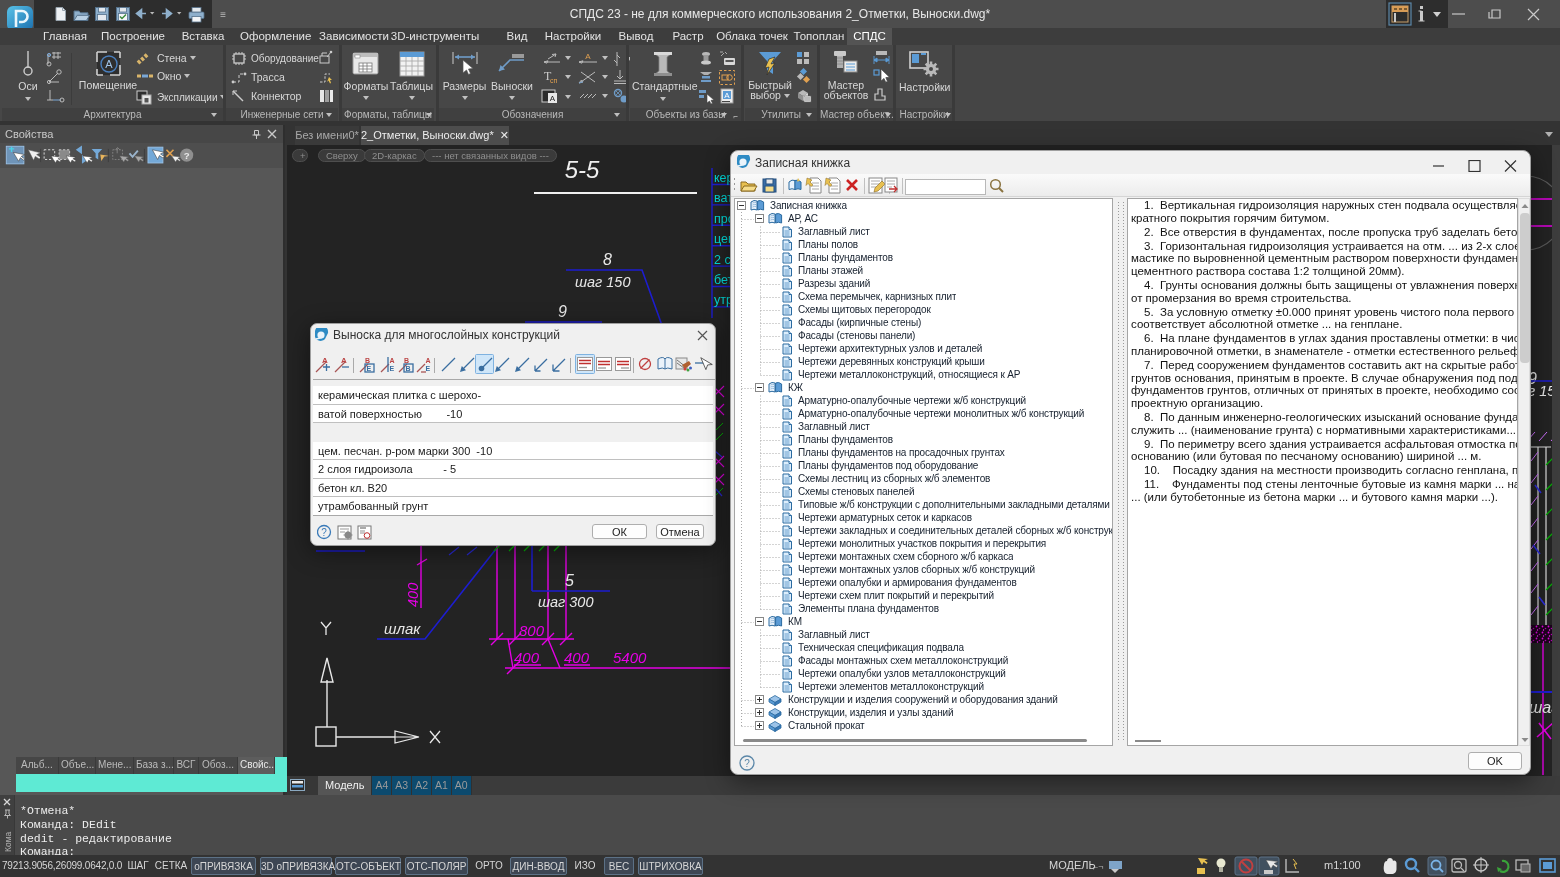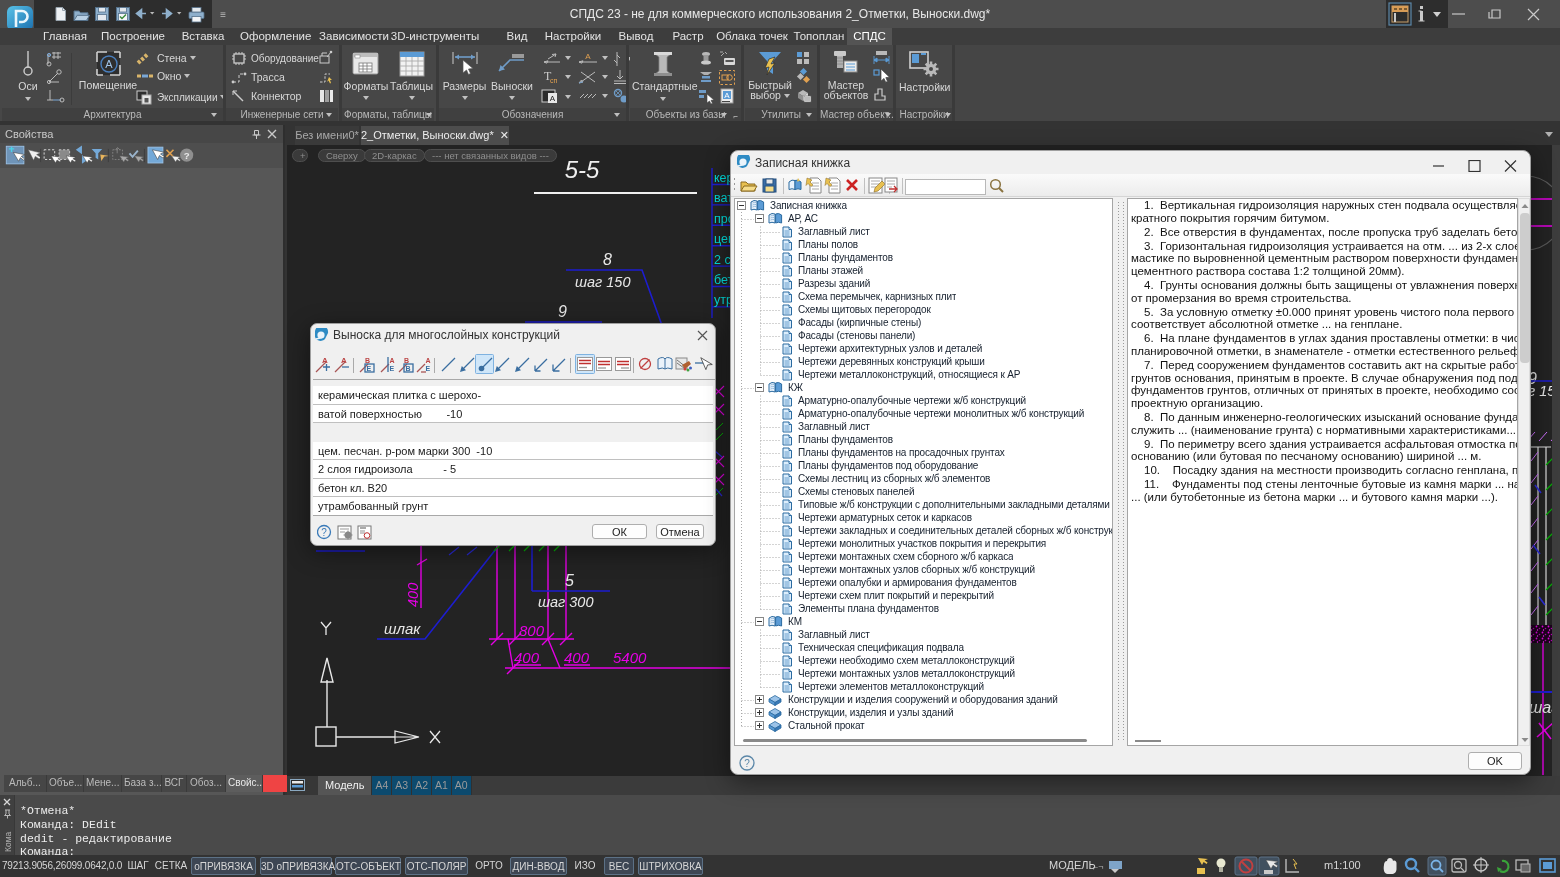--- a/index.html
+++ b/index.html
@@ -20,21 +20,21 @@
 .rgap{position:absolute;top:0;width:3px;height:76px;background:#3a3a3a}
 .glabel{position:absolute;left:0;right:0;bottom:0;height:13px;background:#404040;color:#b9b9b9;font-size:10px;text-align:center;line-height:13px;white-space:nowrap;overflow:hidden}
 .bigbtn{position:absolute;text-align:center;color:#d8d8d8;font-size:10.5px}
 .blab{font-size:10.5px;color:#d8d8d8;white-space:nowrap}
 .rowbtn{position:absolute;display:flex;align-items:center;color:#d8d8d8;font-size:10.5px;white-space:nowrap}
 .dn{display:inline-block;width:0;height:0;border-left:3px solid transparent;border-right:3px solid transparent;border-top:4px solid #c0c0c0;vertical-align:middle}
 
 #leftpanel{position:absolute;left:0;top:125px;width:285px;height:670px;background:#575757;border-right:2px solid #2e2e2e}
 #lp-head{position:absolute;left:0;top:0;width:100%;height:18px;background:#474747;color:#c9c9c9;font-size:11px;line-height:18px;padding-left:5px}
 #lp-tools{position:absolute;left:0;top:18px;width:100%;height:25px;background:#4e4e4e}
-#lp-tabs{position:absolute;left:4px;bottom:3px;width:100%;height:17px;background:#ef4444;display:flex}
+#lp-tabs{position:absolute;left:16px;bottom:3px;width:100%;height:35px;background:#5eead4;display:flex}
 .lptab{height:17px;line-height:16px;font-size:10px;color:#bbb;padding:0 2px;border-right:1px solid #3a3a3a;background:#464646;white-space:nowrap;overflow:hidden;box-sizing:border-box;text-align:center}
 .lptab.act{background:#5d5d5d;color:#e8e8e8}
 #canvas{position:absolute;left:287px;top:125px;width:1273px;height:670px;background:#232323}
 #ctabbar{position:absolute;left:0;top:0;width:100%;height:20px;background:#333}
 .ctab{position:absolute;top:1px;height:19px;line-height:18px;font-size:11px;text-align:center}
 #layouts{position:absolute;left:0;bottom:0;width:100%;height:19px;background:#3b3b3b;display:flex;align-items:stretch}
 .ltab{height:19px;line-height:18px;font-size:11px;color:#9a9a9a;padding:0 7px;border-right:1px solid #303030;background:#0c4a6e}
 .ltab.sm{padding:0 3px;font-size:10.5px}
 .ltab.act{background:#555;color:#f0f0f0}
 .pill{position:absolute;top:24px;height:13px;line-height:12px;border:1px solid #4e4e4e;border-radius:7px;background:#3a3a3a;color:#8f8f8f;font-size:9.5px;padding:0 7px;white-space:nowrap}
@@ -1268,31 +1268,31 @@
           <span class="tt">Техническая спецификация подвала</span>
         </div>
       <div class="tr">
           <span style="width:46px"></span>
           <svg class="ip" width="12" height="12" viewBox="0 0 12 12">
             <path d="M2 1 h6 l2.5 2.5 V11 h-8.5 z" fill="#ddeefc" stroke="#2a6aa0"></path>
             <path d="M8 1 v2.5 h2.5" fill="#fff" stroke="#2a6aa0"></path>
             <path d="M3.5 5 h5 M3.5 7 h5 M3.5 9 h5" stroke="#4a88c0" stroke-width=".8"></path>
           </svg>
           <span style="width:5px"></span>
-          <span class="tt">Чертежи необходимо схем металлоконструкций</span>
-        </div>
-      <div class="tr">
-          <span style="width:46px"></span>
-          <svg class="ip" width="12" height="12" viewBox="0 0 12 12">
-            <path d="M2 1 h6 l2.5 2.5 V11 h-8.5 z" fill="#ddeefc" stroke="#2a6aa0"></path>
-            <path d="M8 1 v2.5 h2.5" fill="#fff" stroke="#2a6aa0"></path>
-            <path d="M3.5 5 h5 M3.5 7 h5 M3.5 9 h5" stroke="#4a88c0" stroke-width=".8"></path>
-          </svg>
-          <span style="width:5px"></span>
-          <span class="tt">Чертежи монтажных узлов металлоконструкций</span>
+          <span class="tt">Фасады монтажных схем металлоконструкций</span>
+        </div>
+      <div class="tr">
+          <span style="width:46px"></span>
+          <svg class="ip" width="12" height="12" viewBox="0 0 12 12">
+            <path d="M2 1 h6 l2.5 2.5 V11 h-8.5 z" fill="#ddeefc" stroke="#2a6aa0"></path>
+            <path d="M8 1 v2.5 h2.5" fill="#fff" stroke="#2a6aa0"></path>
+            <path d="M3.5 5 h5 M3.5 7 h5 M3.5 9 h5" stroke="#4a88c0" stroke-width=".8"></path>
+          </svg>
+          <span style="width:5px"></span>
+          <span class="tt">Чертежи опалубки узлов металлоконструкций</span>
         </div>
       <div class="tr">
           <span style="width:46px"></span>
           <svg class="ip" width="12" height="12" viewBox="0 0 12 12">
             <path d="M2 1 h6 l2.5 2.5 V11 h-8.5 z" fill="#ddeefc" stroke="#2a6aa0"></path>
             <path d="M8 1 v2.5 h2.5" fill="#fff" stroke="#2a6aa0"></path>
             <path d="M3.5 5 h5 M3.5 7 h5 M3.5 9 h5" stroke="#4a88c0" stroke-width=".8"></path>
           </svg>
           <span style="width:5px"></span>
           <span class="tt">Чертежи элементов металлоконструкций</span>

